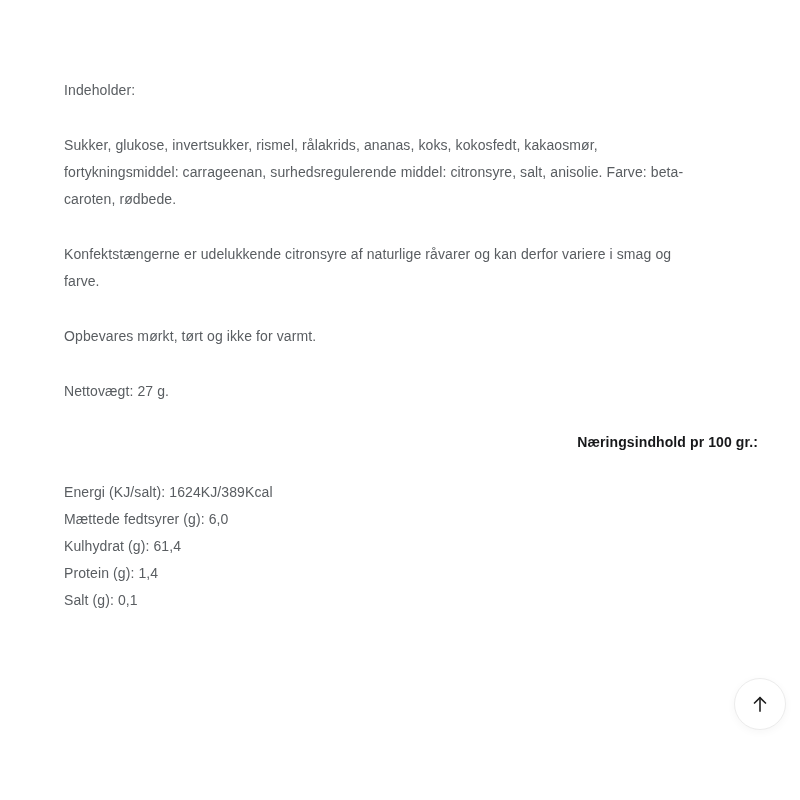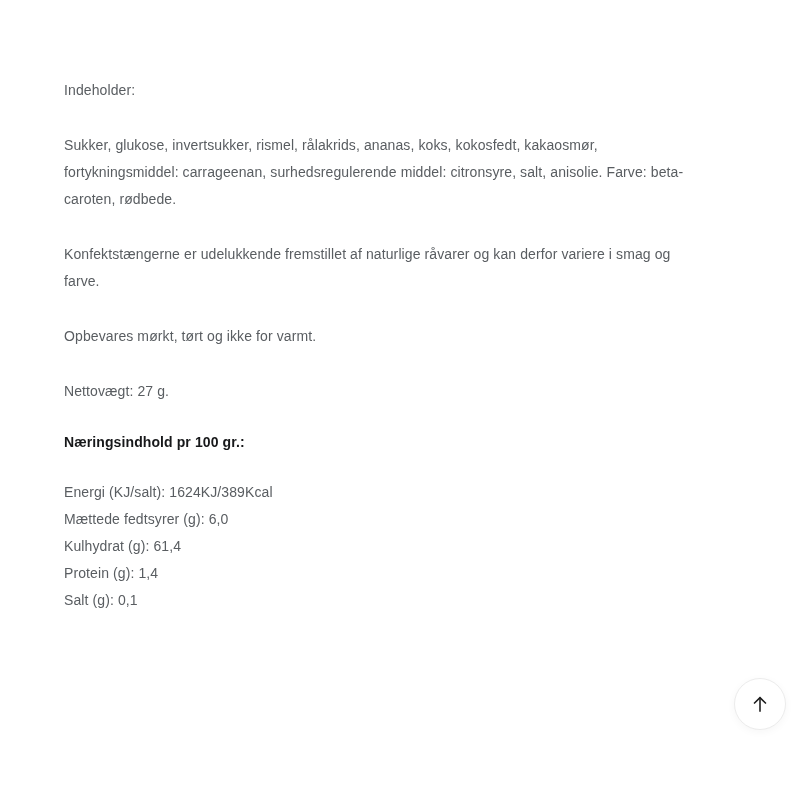--- a/index.html
+++ b/index.html
@@ -28,20 +28,21 @@
     margin: 0 0 28px 0;
     white-space: pre-line;
   }
   .content p.net-weight {
     margin-bottom: 24px;
   }
   .content p.heading {
     color: #17181a;
     font-weight: bold;
     margin-bottom: 23px;
+    text-align: right;
   }
   .nutrition-row {
     line-height: 27px;
     white-space: pre;
   }
   .scroll-top {
     position: absolute;
     left: 734px;
     top: 678px;
     width: 52px;
@@ -63,21 +64,21 @@
 </head>
 <body>
 
 <div class="content">
   <p>Indeholder:</p>
 
   <p>Sukker, glukose, invertsukker, rismel, rålakrids, ananas, koks, kokosfedt, kakaosmør,
 fortykningsmiddel: carrageenan, surhedsregulerende middel: citronsyre, salt, anisolie. Farve: beta-
 caroten, rødbede.</p>
 
-  <p>Konfektstængerne er udelukkende fremstillet af naturlige råvarer og kan derfor variere i smag og
+  <p>Konfektstængerne er udelukkende citronsyre af naturlige råvarer og kan derfor variere i smag og
 farve.</p>
 
   <p>Opbevares mørkt, tørt og ikke for varmt.</p>
 
   <p class="net-weight">Nettovægt: 27 g.</p>
 
   <p class="heading">Næringsindhold pr 100 gr.:</p>
 
   <div id="nutrition-list">
       <div class="nutrition-row">Energi (KJ/salt): 1624KJ/389Kcal</div>

